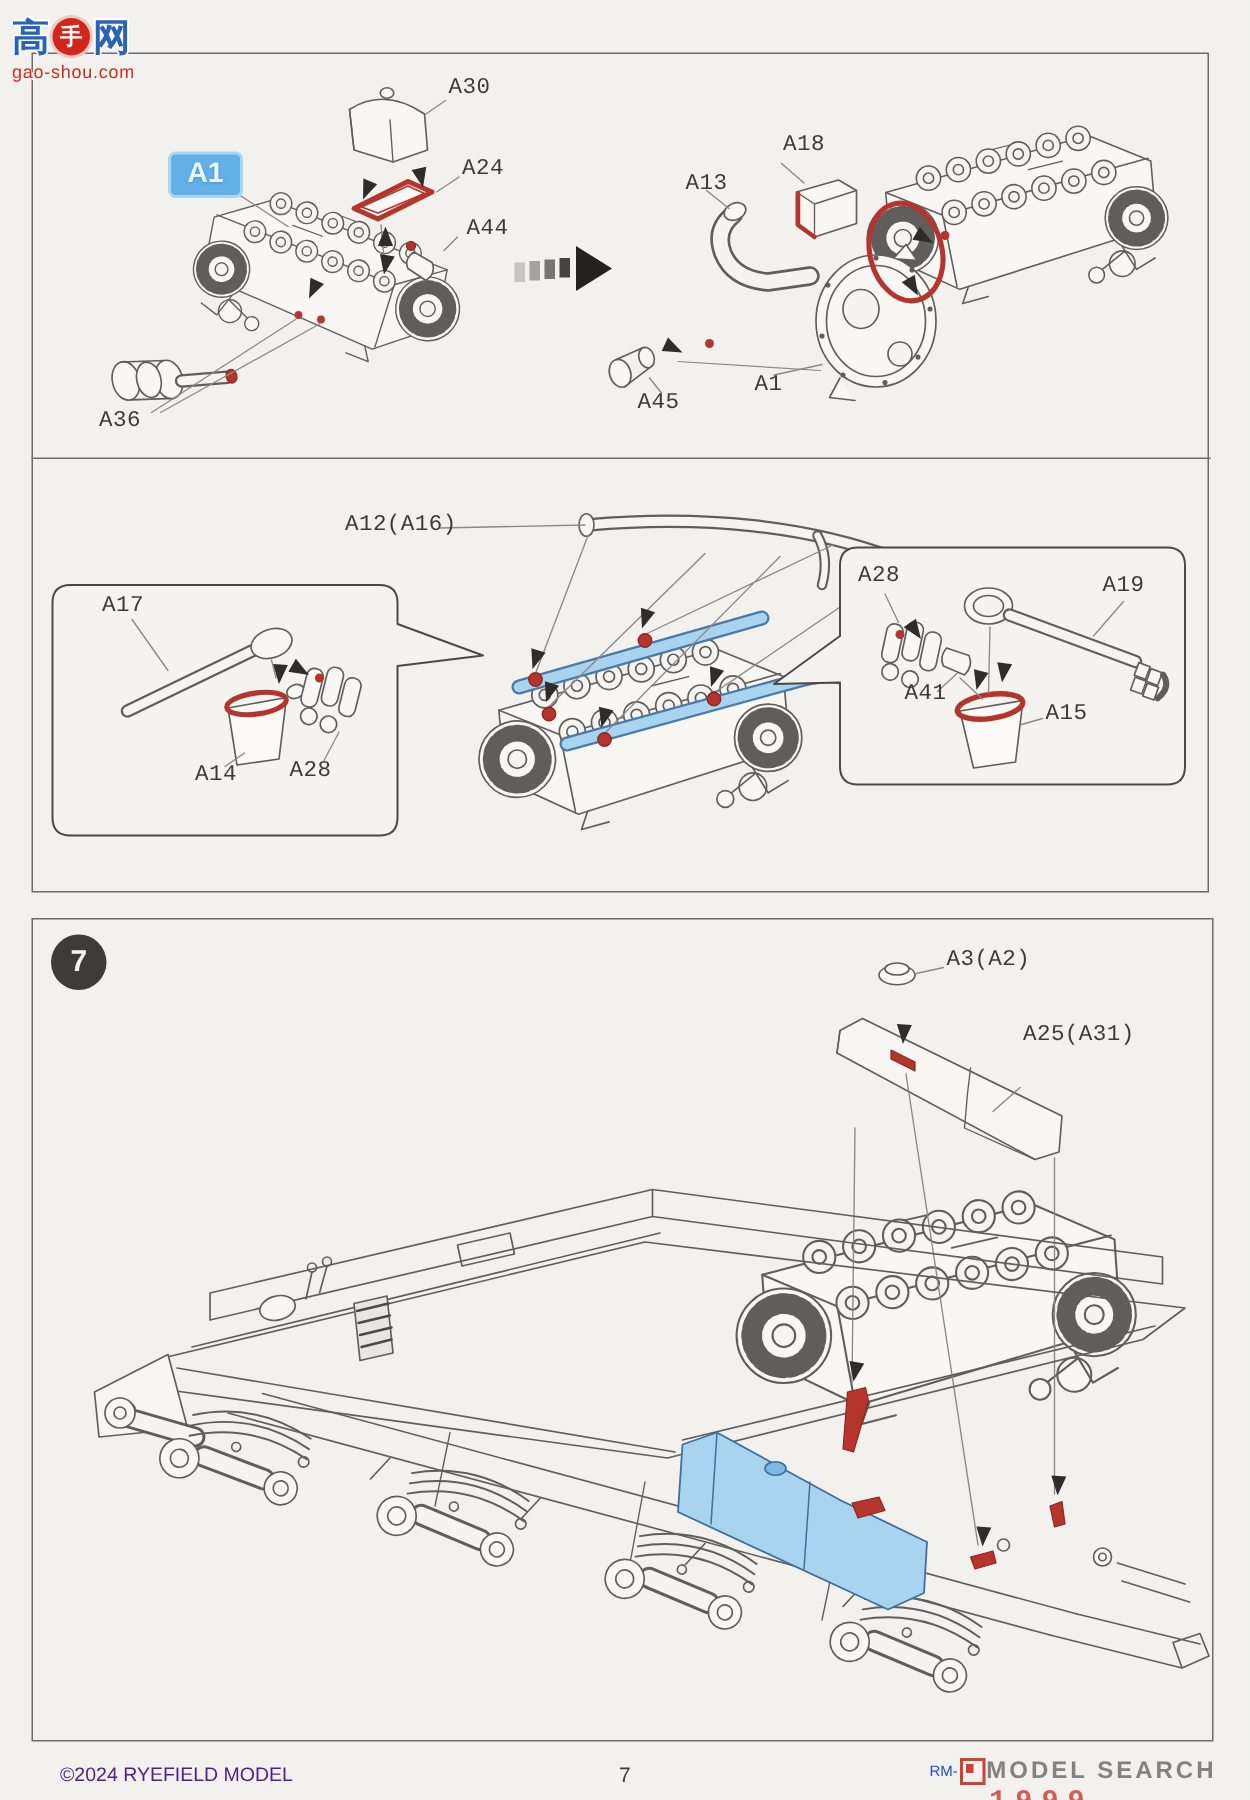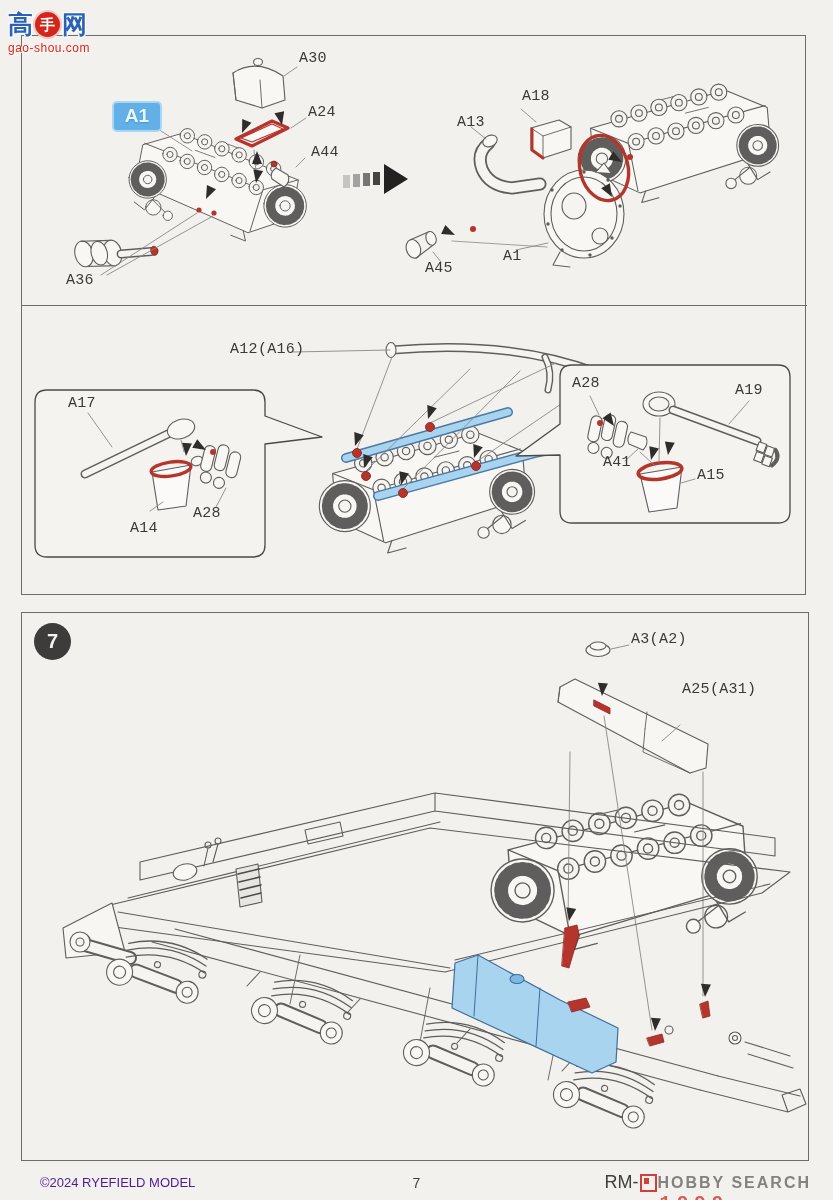--- a/index.html
+++ b/index.html
@@ -20,21 +20,21 @@
   .wm{position:absolute;left:8px;top:8px;z-index:4;}
   .wm-row{display:flex;align-items:center;gap:2px;}
   .wm-cn{font-weight:bold;font-size:25px;color:#2a62b8;text-shadow:1px 1px 0 #fff,-1px -1px 0 #fff,1px -1px 0 #fff,-1px 1px 0 #fff;}
   .wm-gear{display:inline-block;width:25px;height:25px;border-radius:50%;background:#d3261a;color:#fff;
     font-size:15px;font-weight:bold;text-align:center;line-height:25px;box-shadow:0 0 0 2px #f0c9c5;}
   .wm-url{font-weight:normal;font-size:12px;color:#e02417;letter-spacing:.5px;text-shadow:1px 1px 0 #fff;}
   
   .footer-left{position:absolute;left:40px;top:1175px;z-index:3;font-size:13px;color:#4c1d95;}
   .footer-center{position:absolute;left:0;top:1175px;width:100%;text-align:center;z-index:3;font-size:14px;color:#3e3d3b;}
   .footer-right{position:absolute;right:22px;top:1172px;z-index:3;display:flex;align-items:center;}
-  .fr-kit{font-size:18px;color:#404040;margin-left:44px;}
+  .fr-kit{font-size:10px;color:#1d4ed8;margin-left:44px;}
   .hs-box{display:inline-block;width:13px;height:14px;border:2px solid #cf4038;margin:0 1px;position:relative;}
   .hs-box::after{content:"";position:absolute;left:2px;top:2px;width:5px;height:6px;background:#cf4038;}
   .hs-wrap{position:relative;display:inline-block;}
   .hs-gray{font-size:16px;font-weight:bold;color:rgba(112,111,109,.85);letter-spacing:2px;}
   .hs-red{position:absolute;left:2px;top:18px;font-size:19px;font-weight:bold;color:rgba(205,55,48,.8);letter-spacing:6px;font-family:Liberation Mono, monospace;}
 </style>
 </head>
 <body>
 
 <div class="page">
@@ -357,34 +357,34 @@
   <span class="lbl" style="left:308px;top:104px">A24</span>
   <span class="lbl" style="left:311px;top:144px">A44</span>
   <span class="lbl" style="left:66px;top:272px">A36</span>
   <span class="lbl" style="left:457px;top:114px">A13</span>
   <span class="lbl" style="left:522px;top:88px">A18</span>
   <span class="lbl" style="left:425px;top:260px">A45</span>
   <span class="lbl" style="left:503px;top:248px">A1</span>
 
   <span class="lbl" style="left:230px;top:341px">A12(A16)</span>
   <span class="lbl" style="left:68px;top:395px">A17</span>
-  <span class="lbl" style="left:130px;top:520px">A14</span>
+  <span class="lbl" style="left:130px;top:508px">A14</span>
   <span class="lbl" style="left:193px;top:505px">A28</span>
   <span class="lbl" style="left:572px;top:375px">A28</span>
   <span class="lbl" style="left:603px;top:454px">A41</span>
   <span class="lbl" style="left:735px;top:382px">A19</span>
   <span class="lbl" style="left:697px;top:467px">A15</span>
 
   <span class="lbl" style="left:631px;top:631px">A3(A2)</span>
   <span class="lbl" style="left:682px;top:681px">A25(A31)</span>
 
   <div class="footer-left">©2024 RYEFIELD MODEL</div>
   <div class="footer-center">7</div>
   <div class="footer-right">
     <span class="fr-kit">RM-</span>
     <span class="hs-box"></span>
     <span class="hs-wrap">
-      <span class="hs-gray">HOBBY SEARCH</span>
+      <span class="hs-gray">MODEL SEARCH</span>
       <span class="hs-red">1999</span>
     </span>
   </div>
 
 </div>
 
 </body></html>

